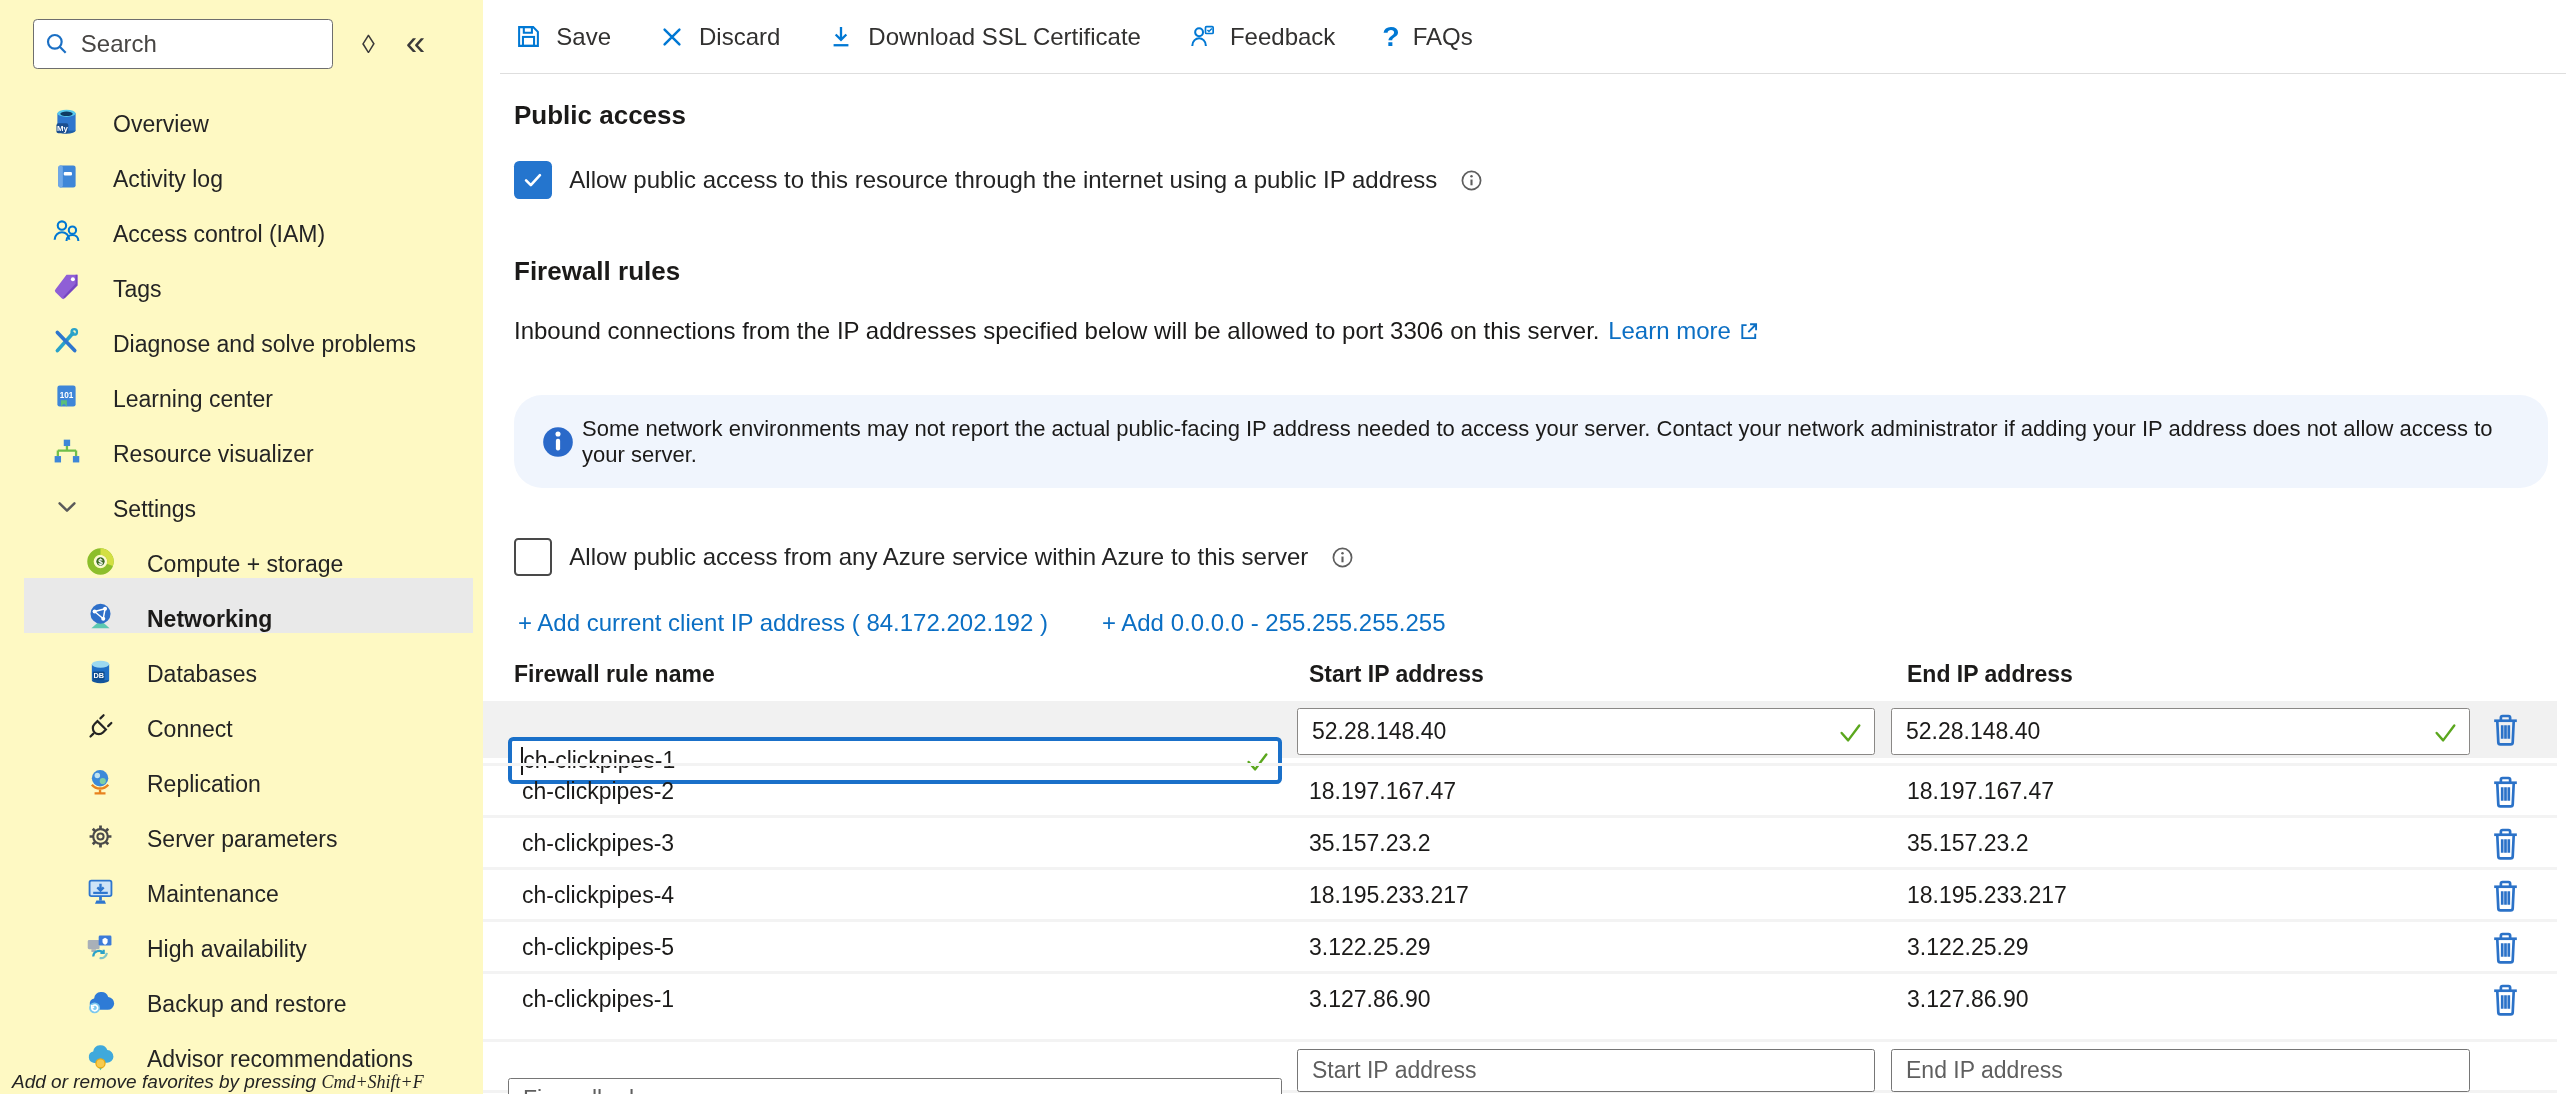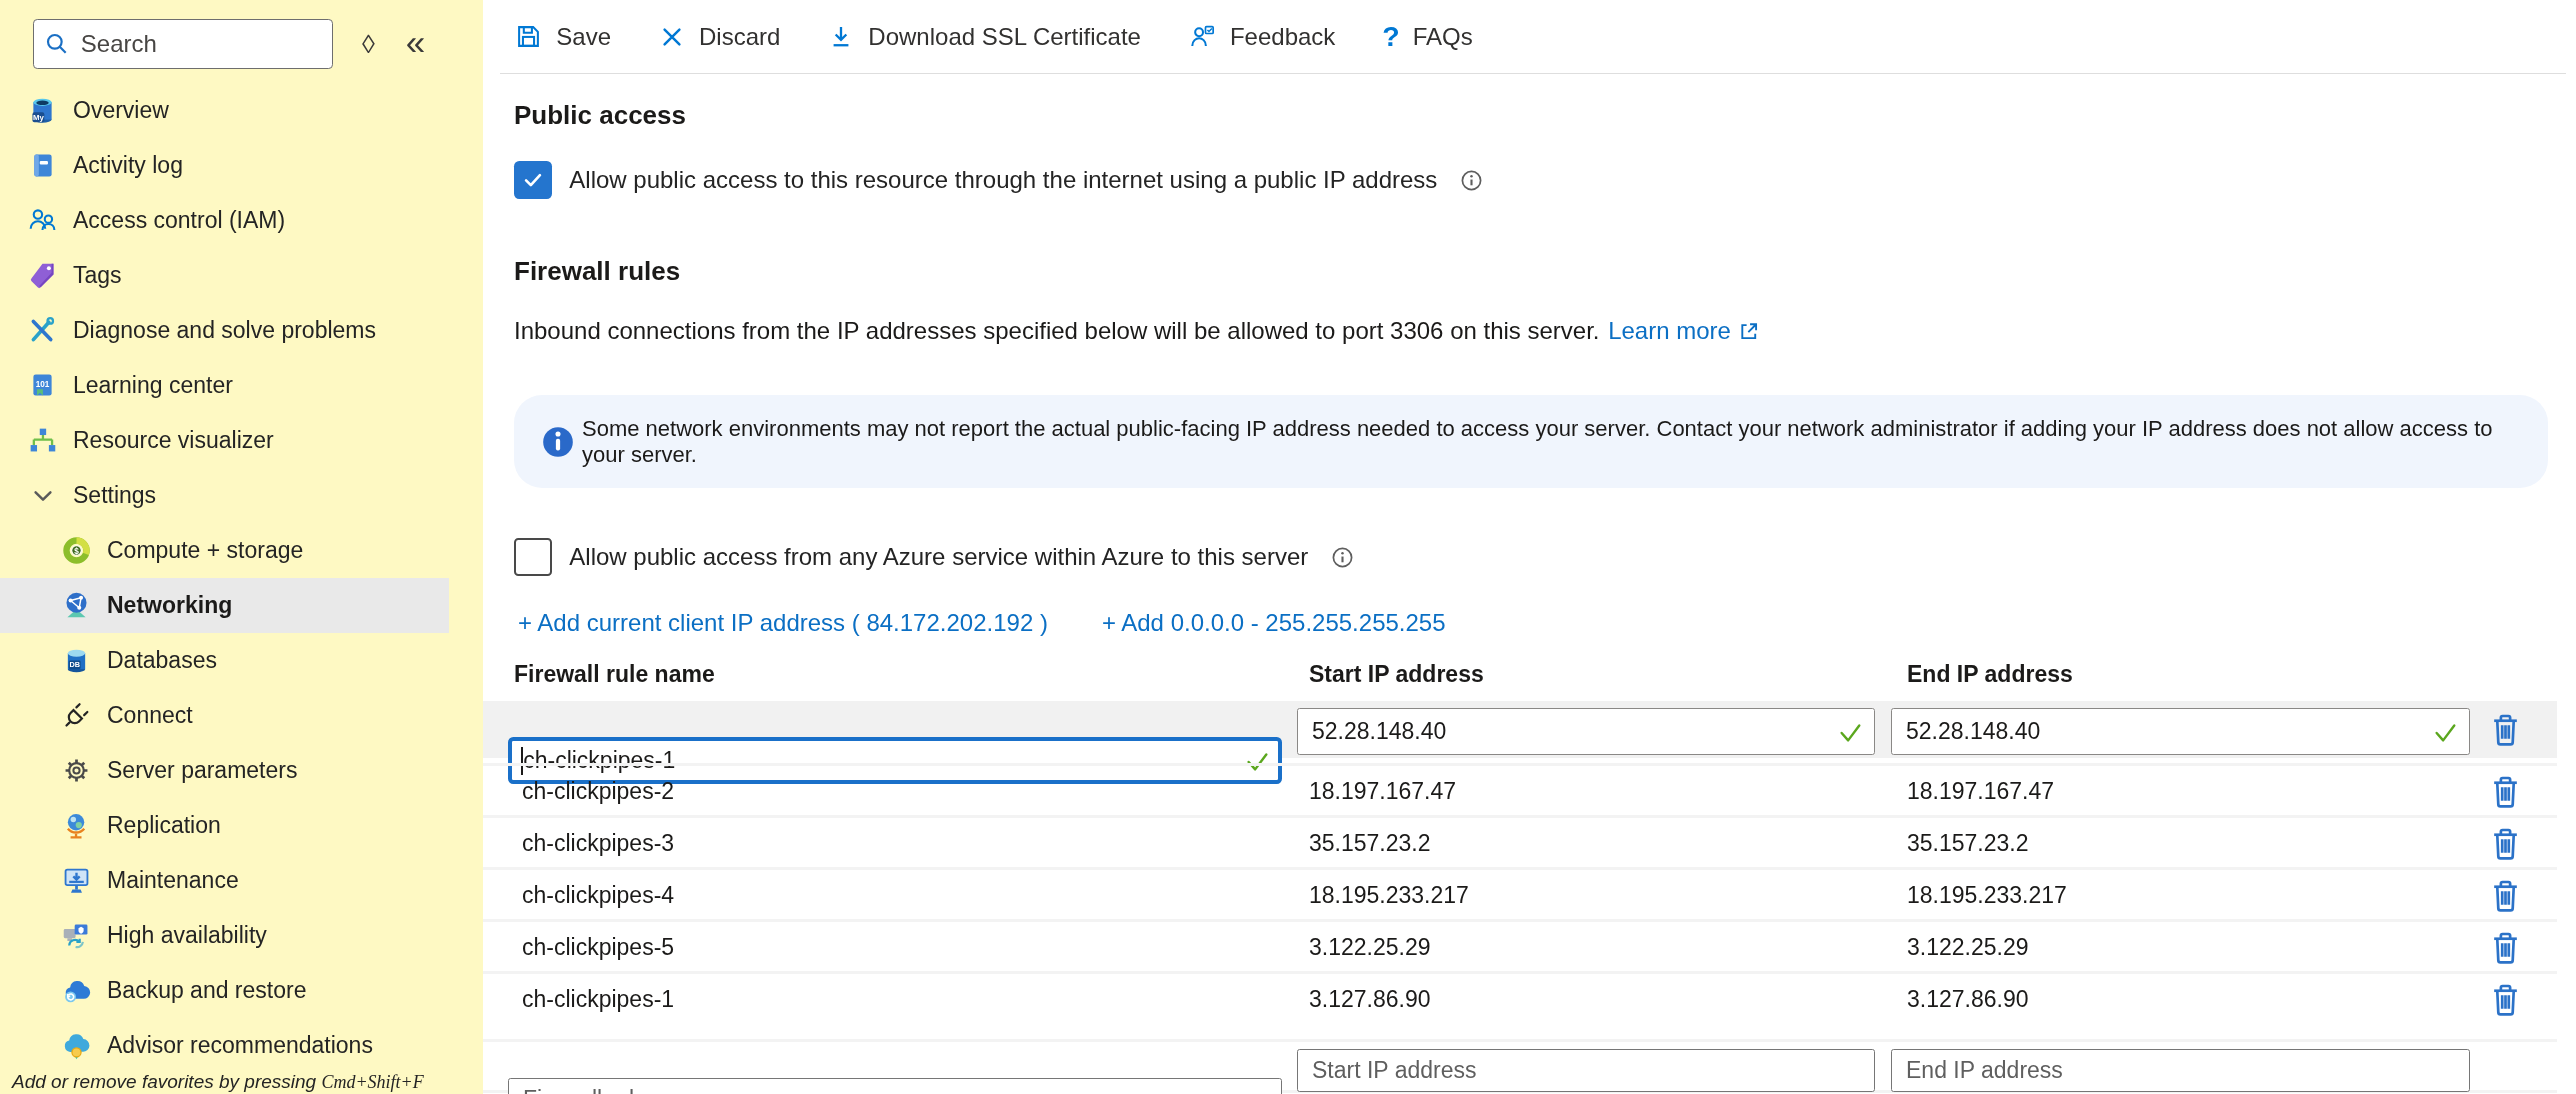--- a/index.html
+++ b/index.html
@@ -18,22 +18,22 @@
   .search-row{position:absolute;left:33px;top:19px;display:flex;align-items:center;}
   .search-box{width:300px;height:50px;border:1.7px solid #6e6e6e;border-radius:4.3px;
               display:flex;align-items:center;padding:0 10.4px;gap:10.4px;background:#fff;}
   .search-box input{border:none;outline:none;font-size:24px;color:#333;width:100%;
               font-family:"Liberation Sans",sans-serif;}
   .search-box input::placeholder{color:#484644;}
   .side-glyph{font-size:26px;color:#3b3a39;margin-left:29px;cursor:pointer;line-height:1;}
   .side-glyph.dbl{font-size:35px;margin-left:31px;margin-top:-5.2px;}
 
   .nav{position:absolute;left:0;top:83px;right:0;}
-  .nav-item{height:55px;display:flex;align-items:center;gap:14px;padding-left:26px;
-            font-size:23px;color:var(--ink);cursor:pointer;white-space:nowrap;}
+  .nav-item{height:55px;display:flex;align-items:flex-end;gap:30px;padding-left:26px;
+            font-size:23px;color:var(--ink);cursor:pointer;white-space:nowrap;margin-left:24px;}
   .nav-item .ic{width:33px;height:33px;flex:none;display:flex;align-items:center;justify-content:center;}
   .nav-item.sub{padding-left:60px;}
   .nav-item.sel{background:var(--sel);width:449px;font-weight:700;color:#1b1a19;}
   .side-footer{position:absolute;left:12px;bottom:1.7px;font-style:italic;font-size:19px;color:#242424;white-space:nowrap;}
   .side-footer .kbd{font-family:Liberation Serif, serif;font-size:18px;}
 
   
   .content{position:absolute;left:483px;top:0;right:0;bottom:0;}
   .toolbar{position:absolute;left:17.3px;right:10.4px;top:0;height:74px;display:flex;
            align-items:center;gap:47px;padding-left:14px;border-bottom:1.7px solid #dedede;}
@@ -232,41 +232,41 @@
       <span class="ic">
           <svg width="31" height="31" viewBox="0 0 34 34" fill="none" stroke="#242424" stroke-width="2.4" stroke-linecap="round">
             <path d="M10.5 23.5a6.5 6.5 0 0 1 0-9.2l3.2-3.2 9.2 9.2-3.2 3.2a6.5 6.5 0 0 1-9.2 0z"></path>
             <path d="M16.9 8.1l3.5-3.5M25.4 16.6l3.5-3.5M6 28l3.2-3.2"></path>
           </svg>
         </span>
       <span>Connect</span>
     </div>
     <div class="nav-item sub">
       <span class="ic">
+          <svg width="31" height="31" viewBox="0 0 34 34">
+            <circle cx="16.5" cy="13.5" r="9" fill="#3c8ad9"></circle>
+            <circle cx="13.5" cy="10.5" r="3" fill="#bfe3f2"></circle>
+            <circle cx="19.5" cy="16.5" r="3.4" fill="#7fd0a4"></circle>
+            <path d="M7.5 20.5a11.8 11.8 0 0 0 18 0" stroke="#e8821e" stroke-width="2.6" fill="none"></path>
+            <path d="M16.5 26v4M10.5 30h12" stroke="#e8821e" stroke-width="2.6"></path>
+          </svg>
+        </span>
+      <span>Replication</span>
+    </div>
+    <div class="nav-item sub">
+      <span class="ic">
           <svg width="31" height="31" viewBox="0 0 34 34" fill="none" stroke="#4a4a49">
             <circle cx="17" cy="17" r="8" stroke-width="2.4"></circle>
             <circle cx="17" cy="17" r="3.4" stroke-width="2.2"></circle>
             <g stroke-width="3">
               <path d="M17 9V5M17 29v-4M9 17H5M29 17h-4M11.3 11.3 8.5 8.5M25.5 25.5l-2.8-2.8M11.3 22.7 8.5 25.5M25.5 8.5l-2.8 2.8"></path>
             </g>
           </svg>
         </span>
       <span>Server parameters</span>
-    </div>
-    <div class="nav-item sub">
-      <span class="ic">
-          <svg width="31" height="31" viewBox="0 0 34 34">
-            <circle cx="16.5" cy="13.5" r="9" fill="#3c8ad9"></circle>
-            <circle cx="13.5" cy="10.5" r="3" fill="#bfe3f2"></circle>
-            <circle cx="19.5" cy="16.5" r="3.4" fill="#7fd0a4"></circle>
-            <path d="M7.5 20.5a11.8 11.8 0 0 0 18 0" stroke="#e8821e" stroke-width="2.6" fill="none"></path>
-            <path d="M16.5 26v4M10.5 30h12" stroke="#e8821e" stroke-width="2.6"></path>
-          </svg>
-        </span>
-      <span>Replication</span>
     </div>
     <div class="nav-item sub">
       <span class="ic">
           <svg width="31" height="31" viewBox="0 0 34 34">
             <rect x="5" y="5" width="24" height="17" rx="2" fill="#cfe4f7" stroke="#2e76ce" stroke-width="2"></rect>
             <path d="M17 8.5v7M13.5 12.5 17 16l3.5-3.5" stroke="#2e76ce" stroke-width="2.6" fill="none"></path>
             <path d="M9 18.5h16" stroke="#2e76ce" stroke-width="2.4"></path>
             <rect x="15.5" y="22" width="3" height="5" fill="#2e76ce"></rect>
             <path d="M12.5 27h9l1.5 3.5h-12z" fill="#2e76ce"></path>
           </svg>

